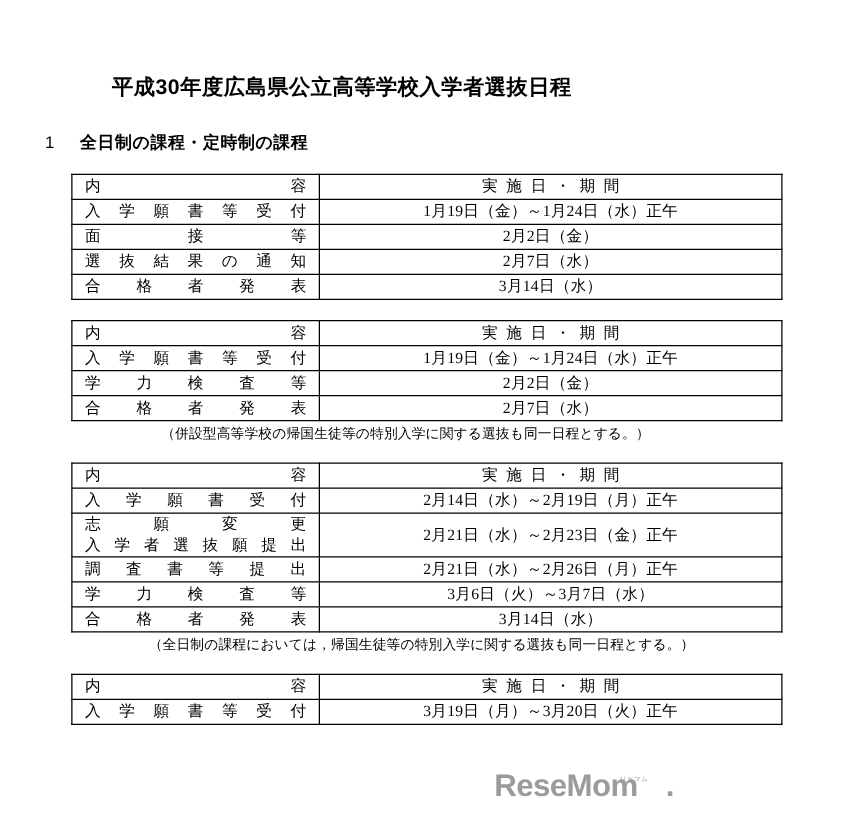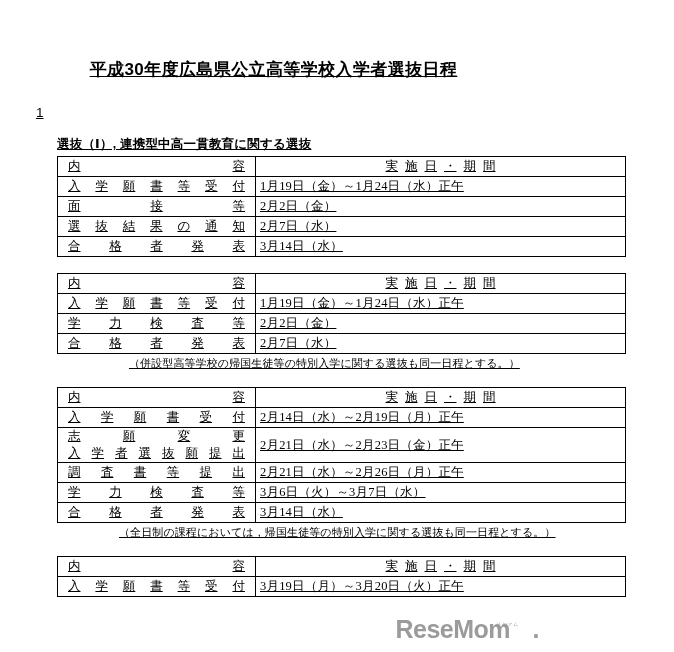--- a/index.html
+++ b/index.html
@@ -14,21 +14,20 @@
     color: #000000;
     position: relative;
     overflow: hidden;
   }
 
   .page {
     position: relative;
     width: 547px;
     height: 652px;
     box-sizing: border-box;
-    text-decoration: underline;
   }
 
   
   .doc-title {
     text-align: center;
     font-size: 17px;
     font-weight: bold;
     letter-spacing: 0.4px;
     margin: 0;
     padding: 58px 0 0 0;
@@ -97,20 +96,21 @@
     display: flex;
     justify-content: center;
     gap: 7px;
     padding: 0 6px;
   }
 
   td.date-cell {
     padding-left: 7px;
     white-space: nowrap;
     letter-spacing: 0.2px;
+    text-align: center;
   }
   td.label-cell { padding: 0; }
 
   .two-line { line-height: 17px; }
   .two-line .just { padding: 0 6px; }
 
   
   .note {
     font-size: 11px;
     padding-left: 72px;
@@ -148,25 +148,25 @@
 </style>
 </head>
 <body>
 
 <div class="page">
 
   <h1 class="doc-title">平成30年度広島県公立高等学校入学者選抜日程</h1>
 
   <div class="section-num-row">
     <span class="section-num">1</span>
+    <span class="section-num-label">全日制の課程・定時制の課程</span>
   </div>
 
   <div id="blocks-container">
       <div class="block">
-        <div class="block-title">選抜（Ⅰ）, 連携型中高一貫教育に関する選抜</div>
         <table class="sched">
           <colgroup>
             <col class="c-label">
             <col class="c-date">
           </colgroup>
           <thead>
             <tr>
               <th class="label-cell">
                 <div class="just">
                   <span>内</span>

